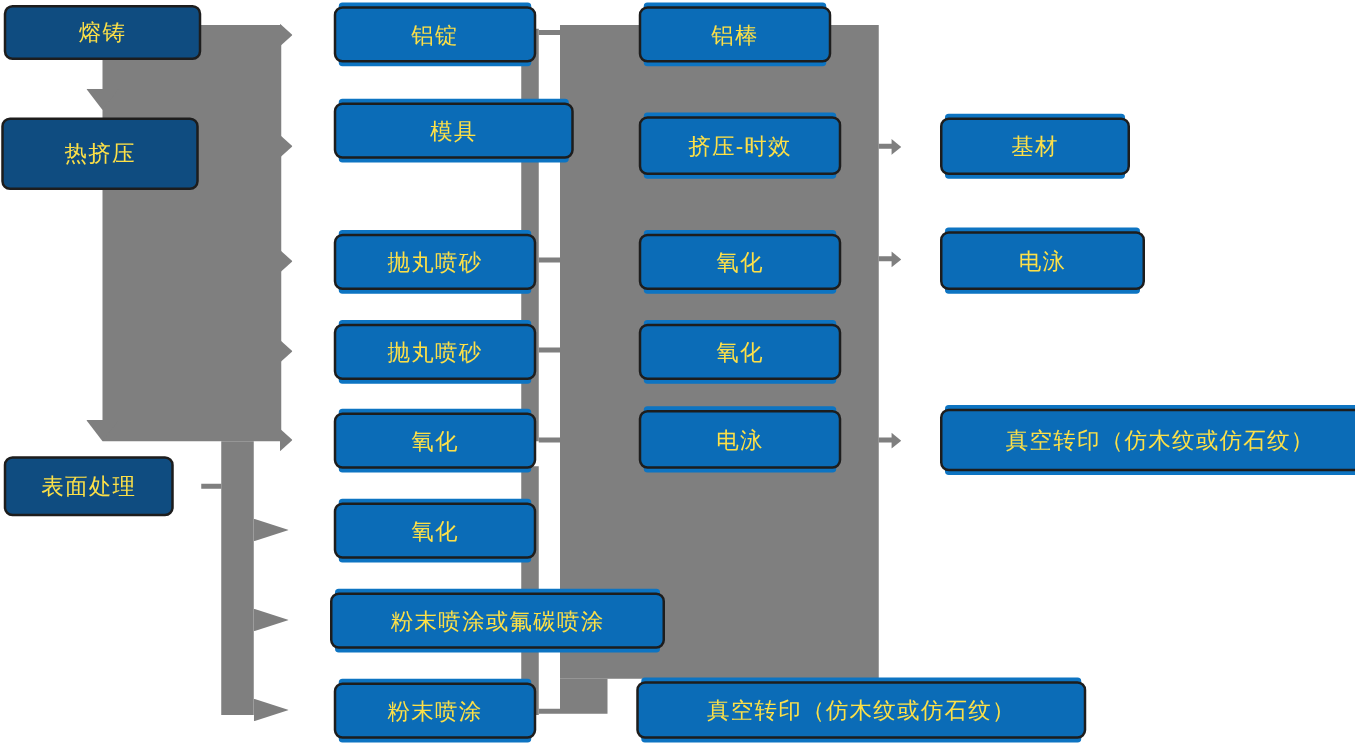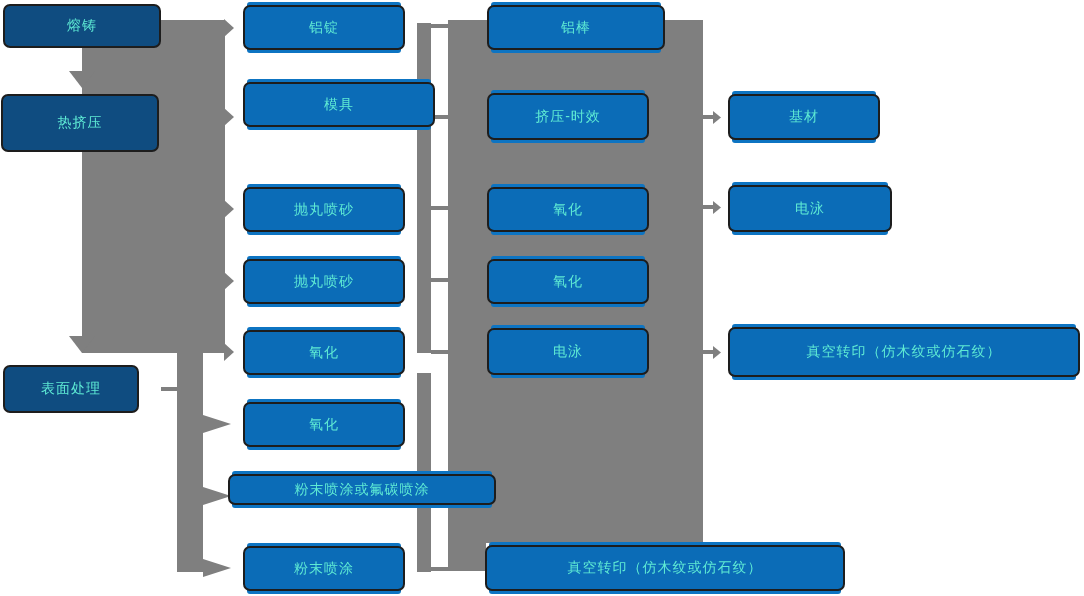--- a/index.html
+++ b/index.html
@@ -8,25 +8,26 @@
     font-family:"Liberation Sans","DejaVu Sans",sans-serif;
   }
   .g{position:absolute;background:#7f7f7f;z-index:1;}
   .tri{position:absolute;background:#7f7f7f;z-index:1;}
   .tri.right{clip-path:polygon(0 0,100% 50%,0 100%);}
   .tri.down{clip-path:polygon(0 0,100% 0,50% 100%);}
   .node{
     position:absolute;box-sizing:border-box;z-index:2;
     border:2px solid #1d1d1d;border-radius:7px;
     display:flex;align-items:center;justify-content:center;
-    color:#5eead4;font-size:14px;letter-spacing:1px;white-space:nowrap;
+    color:#fde047;font-size:18px;letter-spacing:1px;white-space:nowrap;
   }
   .blue{
     background:#0b6cb7;
     box-shadow:0 -7px 0 -4px #0d74c2, 0 7px 0 -4px #0d74c2;
+    margin-left:24px;
   }
   .navy{background:#0f4c80;}
 </style>
 </head>
 <body>
 
 <div class="canvas">
 
   <div class="g" style="left:82px;top:20px;width:143px;height:333px"></div>
   <div class="tri down" style="left:69px;top:71px;width:26px;height:17px"></div>
@@ -66,24 +67,24 @@
   <div class="node navy" style="left:3px;top:4px;width:158px;height:44px">熔铸</div>
   <div class="node navy" style="left:1px;top:94px;width:158px;height:58px">热挤压</div>
   <div class="node navy" style="left:3px;top:365px;width:136px;height:48px">表面处理</div>
 
   <div class="node blue" style="left:243px;top:5px;width:162px;height:45px">铝锭</div>
   <div class="node blue" style="left:243px;top:82px;width:192px;height:45px">模具</div>
   <div class="node blue" style="left:243px;top:187px;width:162px;height:45px">抛丸喷砂</div>
   <div class="node blue" style="left:243px;top:259px;width:162px;height:45px">抛丸喷砂</div>
   <div class="node blue" style="left:243px;top:330px;width:162px;height:45px">氧化</div>
   <div class="node blue" style="left:243px;top:402px;width:162px;height:45px">氧化</div>
-  <div class="node blue" style="left:228px;top:474px;width:268px;height:31px">粉末喷涂或氟碳喷涂</div>
+  <div class="node blue" style="left:240px;top:474px;width:268px;height:45px">粉末喷涂或氟碳喷涂</div>
   <div class="node blue" style="left:243px;top:546px;width:162px;height:45px">粉末喷涂</div>
 
-  <div class="node blue" style="left:487px;top:5px;width:178px;height:45px">铝棒</div>
+  <div class="node blue" style="left:487px;top:5px;width:154px;height:45px">铝棒</div>
   <div class="node blue" style="left:487px;top:93px;width:162px;height:47px">挤压-时效</div>
   <div class="node blue" style="left:487px;top:187px;width:162px;height:45px">氧化</div>
   <div class="node blue" style="left:487px;top:259px;width:162px;height:45px">氧化</div>
   <div class="node blue" style="left:487px;top:328px;width:162px;height:47px">电泳</div>
   <div class="node blue" style="left:485px;top:545px;width:360px;height:46px">真空转印（仿木纹或仿石纹）</div>
 
   <div class="node blue" style="left:728px;top:94px;width:152px;height:46px">基材</div>
   <div class="node blue" style="left:728px;top:185px;width:164px;height:47px">电泳</div>
   <div class="node blue" style="left:728px;top:327px;width:352px;height:50px">真空转印（仿木纹或仿石纹）</div>
 

